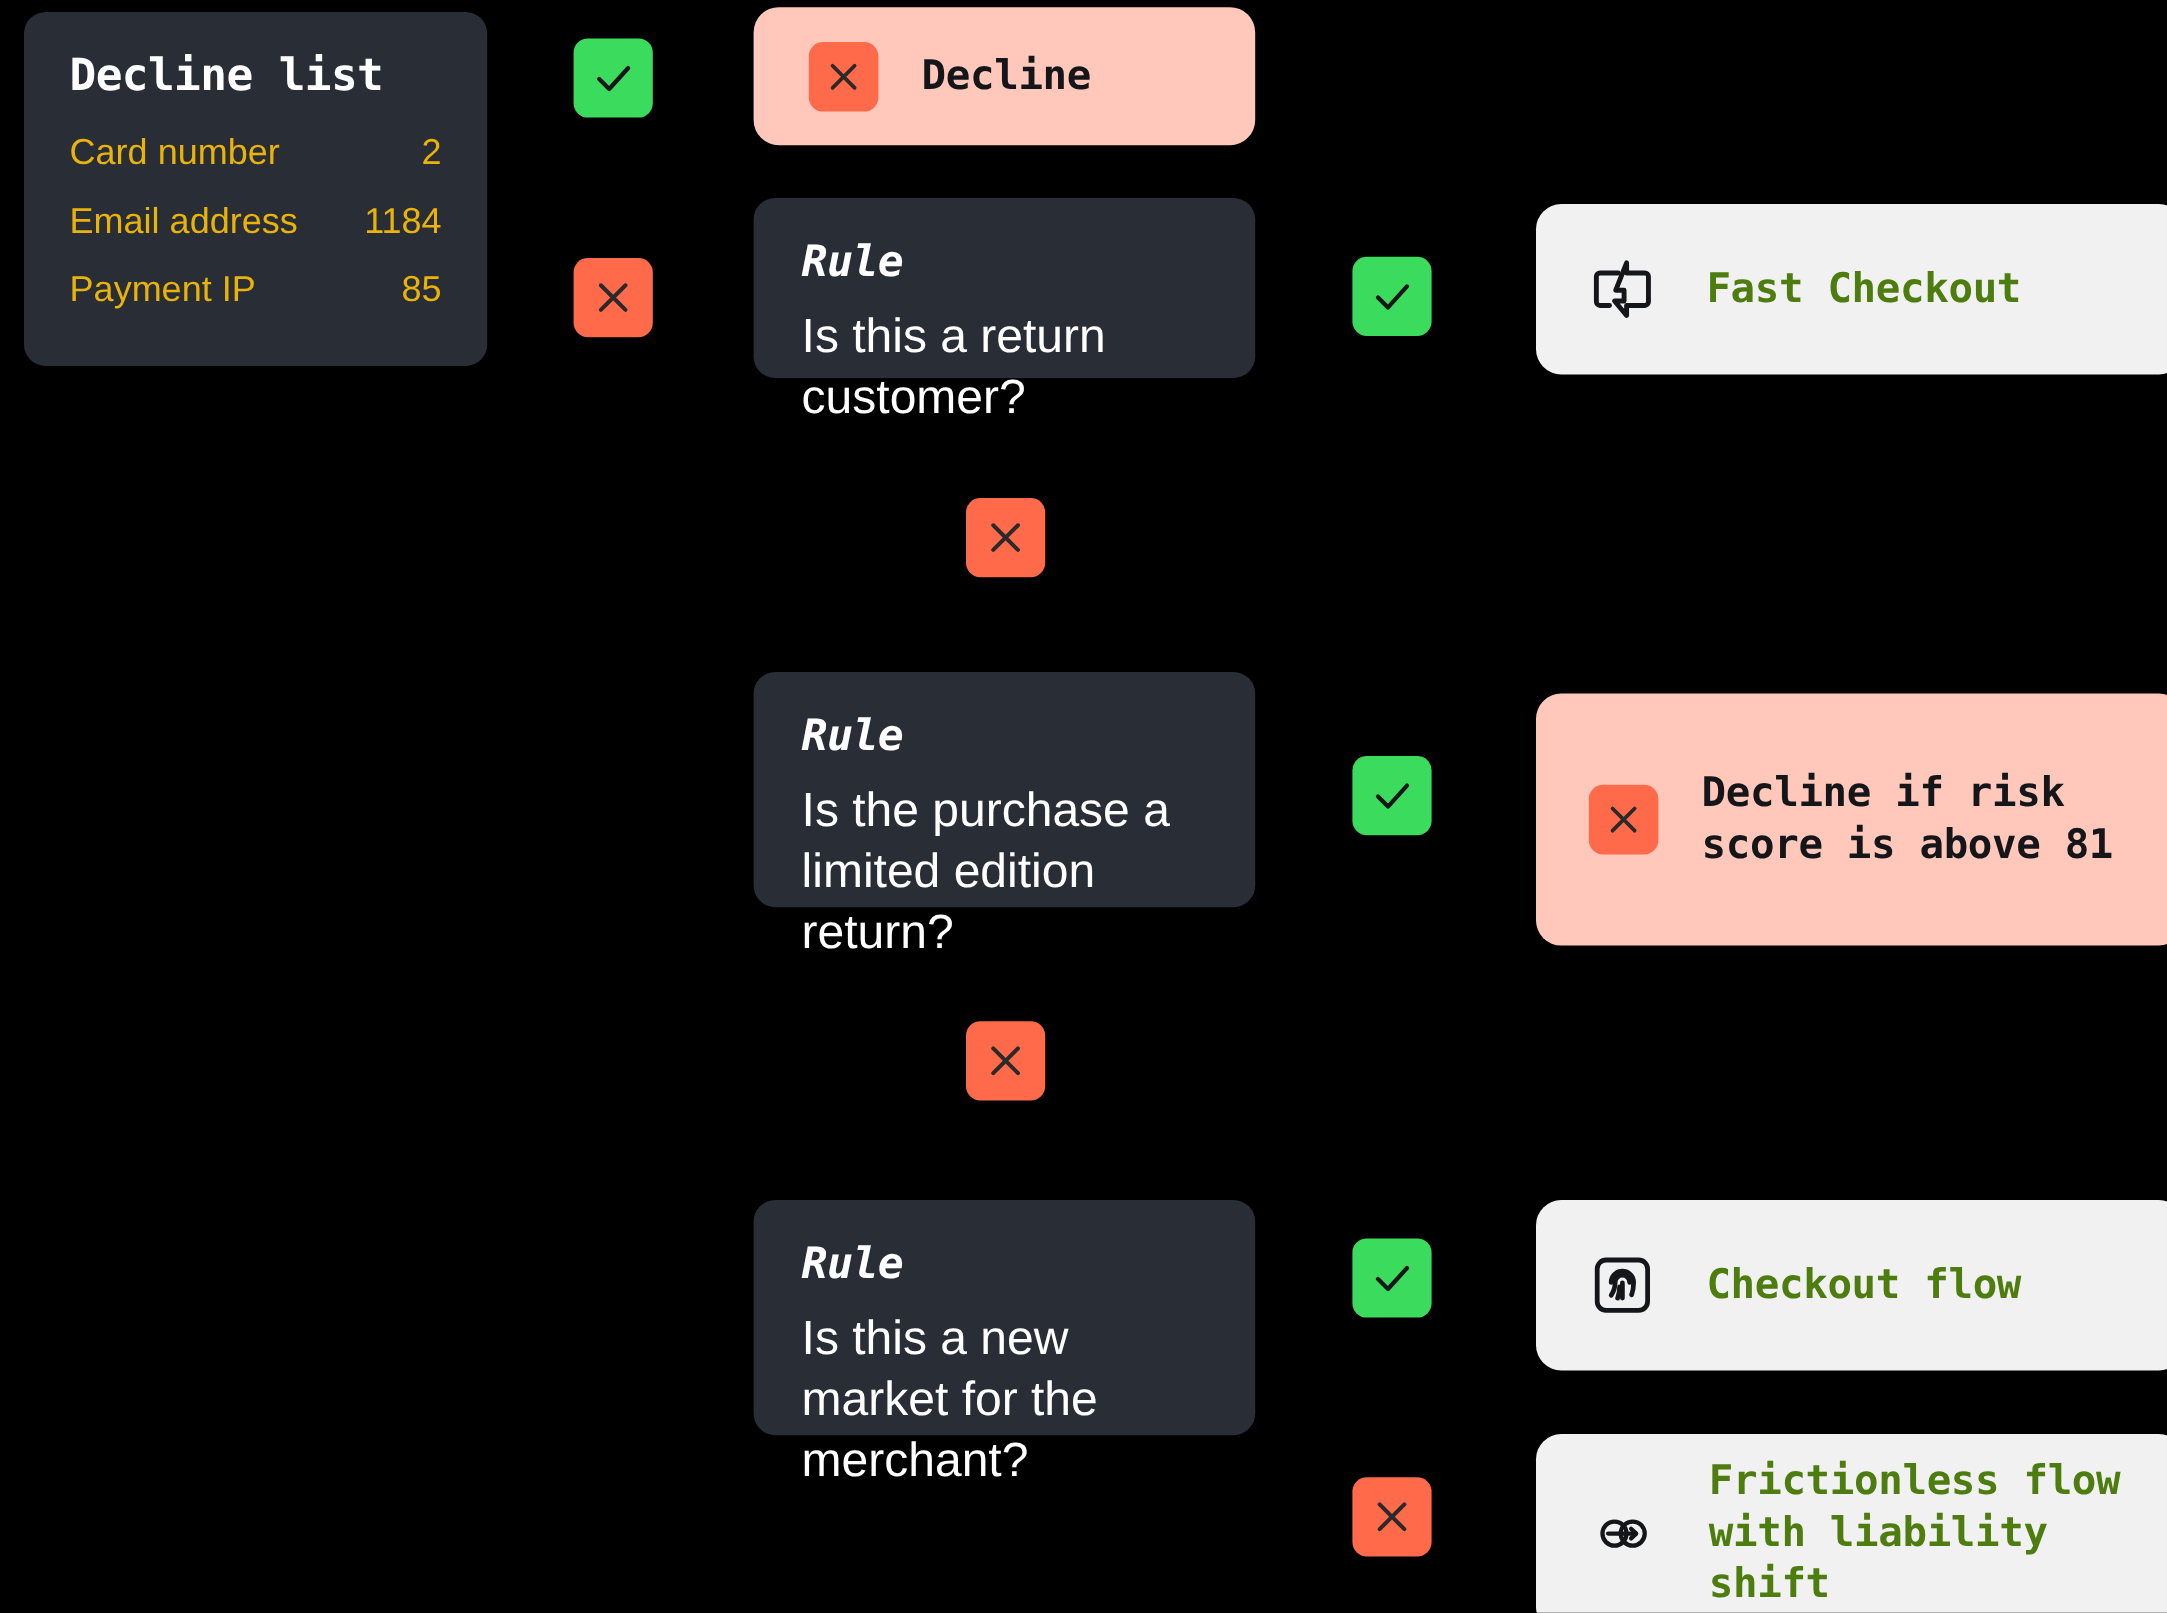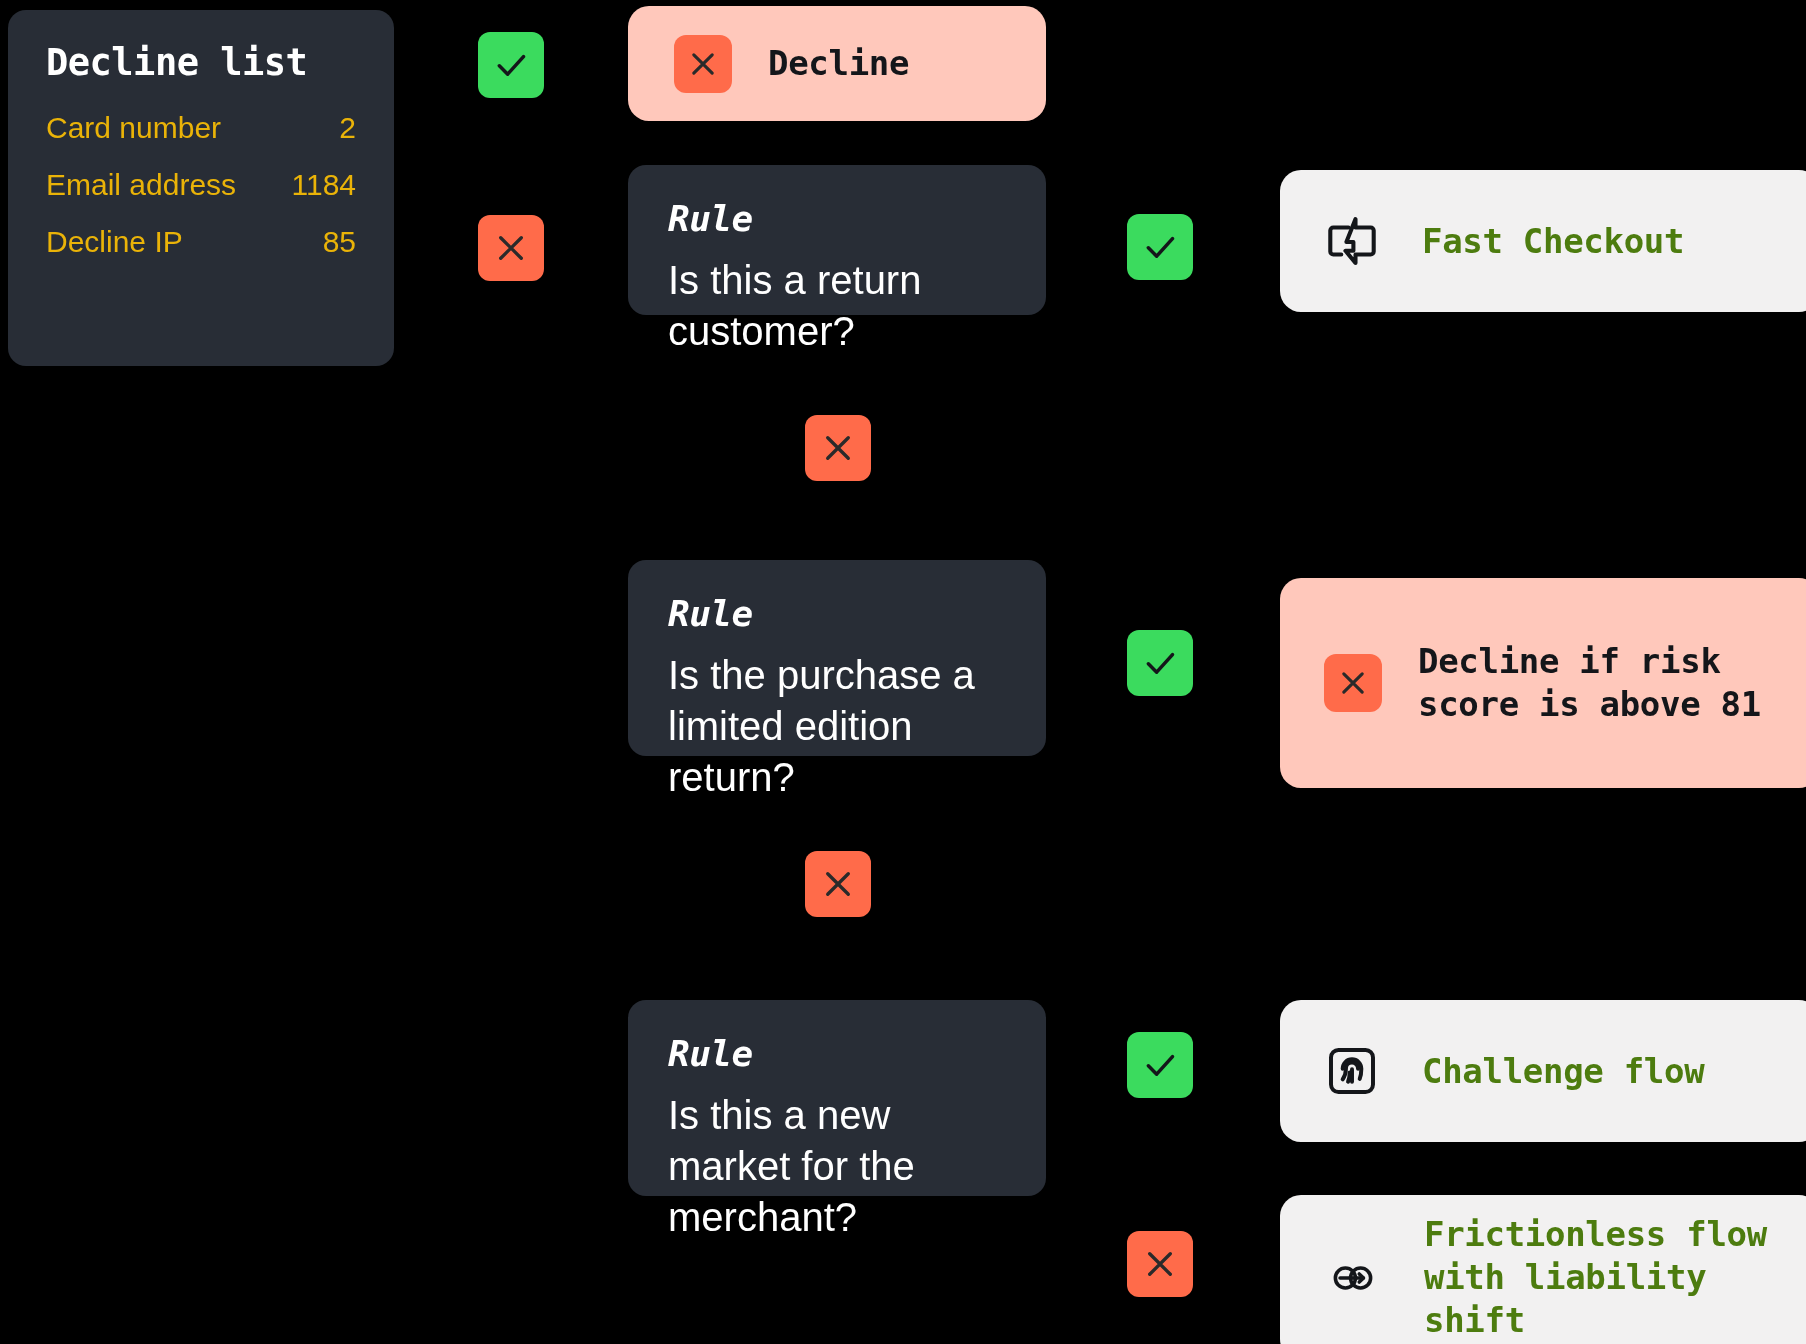--- a/index.html
+++ b/index.html
@@ -11,21 +11,21 @@
   .mono{font-family:"DejaVu Sans Mono","Liberation Mono",monospace;}
   .canvas{position:absolute;inset:0;}
 
   
   .card{position:absolute;box-sizing:border-box;border-radius:18px;}
   .card-dark{background:#282D36;}
   .card-pink{background:#FFC8BB;}
   .card-white{background:#F2F1F1;}
 
   
-  #decline-list{left:8px;top:10px;width:386px;height:356px;padding:34px 38px 0 38px;}
+  #decline-list{left:20px;top:10px;width:386px;height:295px;padding:34px 38px 0 38px;}
   #decline-list .title{
     font-size:37px;font-weight:700;color:#FFFFFF;letter-spacing:-0.5px;
     margin:0 0 30px 0;line-height:1;
   }
   .dl-row{
     display:flex;justify-content:space-between;align-items:baseline;
     color:#eab308;font-size:30px;margin-bottom:24px;line-height:1.1;
   }
   .dl-row .k{font-weight:400;}
   .dl-row .v{font-weight:400;}
@@ -76,21 +76,21 @@
 
     <div class="dl-row">
       <span class="k">Card number</span>
       <span class="v">2</span>
     </div>
     <div class="dl-row">
       <span class="k">Email address</span>
       <span class="v">1184</span>
     </div>
     <div class="dl-row">
-      <span class="k">Decline IP</span>
+      <span class="k">Payment IP</span>
       <span class="v">85</span>
     </div>
   </div>
 
   <div class="badge badge-yes" style="left:478px;top:32px;">
     <svg width="40" height="40" viewBox="0 0 24 24">
       <path d="M5 12.5 L10 17.5 L19.5 7" fill="none" stroke="#14161A" stroke-width="2.1" stroke-linecap="round" stroke-linejoin="round"></path>
     </svg>
   </div>
 
@@ -183,21 +183,21 @@
   <div class="card card-white outcome" style="left:1280px;top:1000px;width:540px;height:142px;padding:0 0 0 44px;">
     <div class="oc-icon">
       <svg width="56" height="56" viewBox="0 0 24 24" fill="none" stroke="#14161A" stroke-width="1.7" stroke-linecap="round" stroke-linejoin="round">
         <rect x="3" y="3" width="18" height="18" rx="3.2"></rect>
         <path d="M8 15.6 C8.9 14.2 9.4 12.6 9.4 11 A2.6 2.6 0 0 1 14.6 11"></path>
         <path d="M12 16.6 C12 14.8 12 13 12 11.2"></path>
         <path d="M15.3 15.4 C15.8 14 16 12.5 16 11 A4 4 0 0 0 8 11"></path>
         <path d="M10.3 16.6 C10.8 15.3 11 14 11 12.6"></path>
       </svg>
     </div>
-    <div class="oc-label mono label-ink" style="margin-left:42px;">Challenge flow</div>
+    <div class="oc-label mono label-ink" style="margin-left:42px;">Checkout flow</div>
   </div>
 
   <div class="card card-white outcome" style="left:1280px;top:1195px;width:540px;height:165px;padding:0 0 0 44px;">
     <div class="oc-icon">
       <svg width="58" height="58" viewBox="0 0 26 26" fill="none" stroke="#14161A" stroke-width="1.6" stroke-linecap="round" stroke-linejoin="round">
         <circle cx="9.6" cy="13" r="4.5"></circle>
         <circle cx="16.4" cy="13" r="4.5"></circle>
         <path d="M7.2 13 L17.6 13"></path>
         <path d="M15.8 11.2 L17.7 13 L15.8 14.8"></path>
       </svg>

